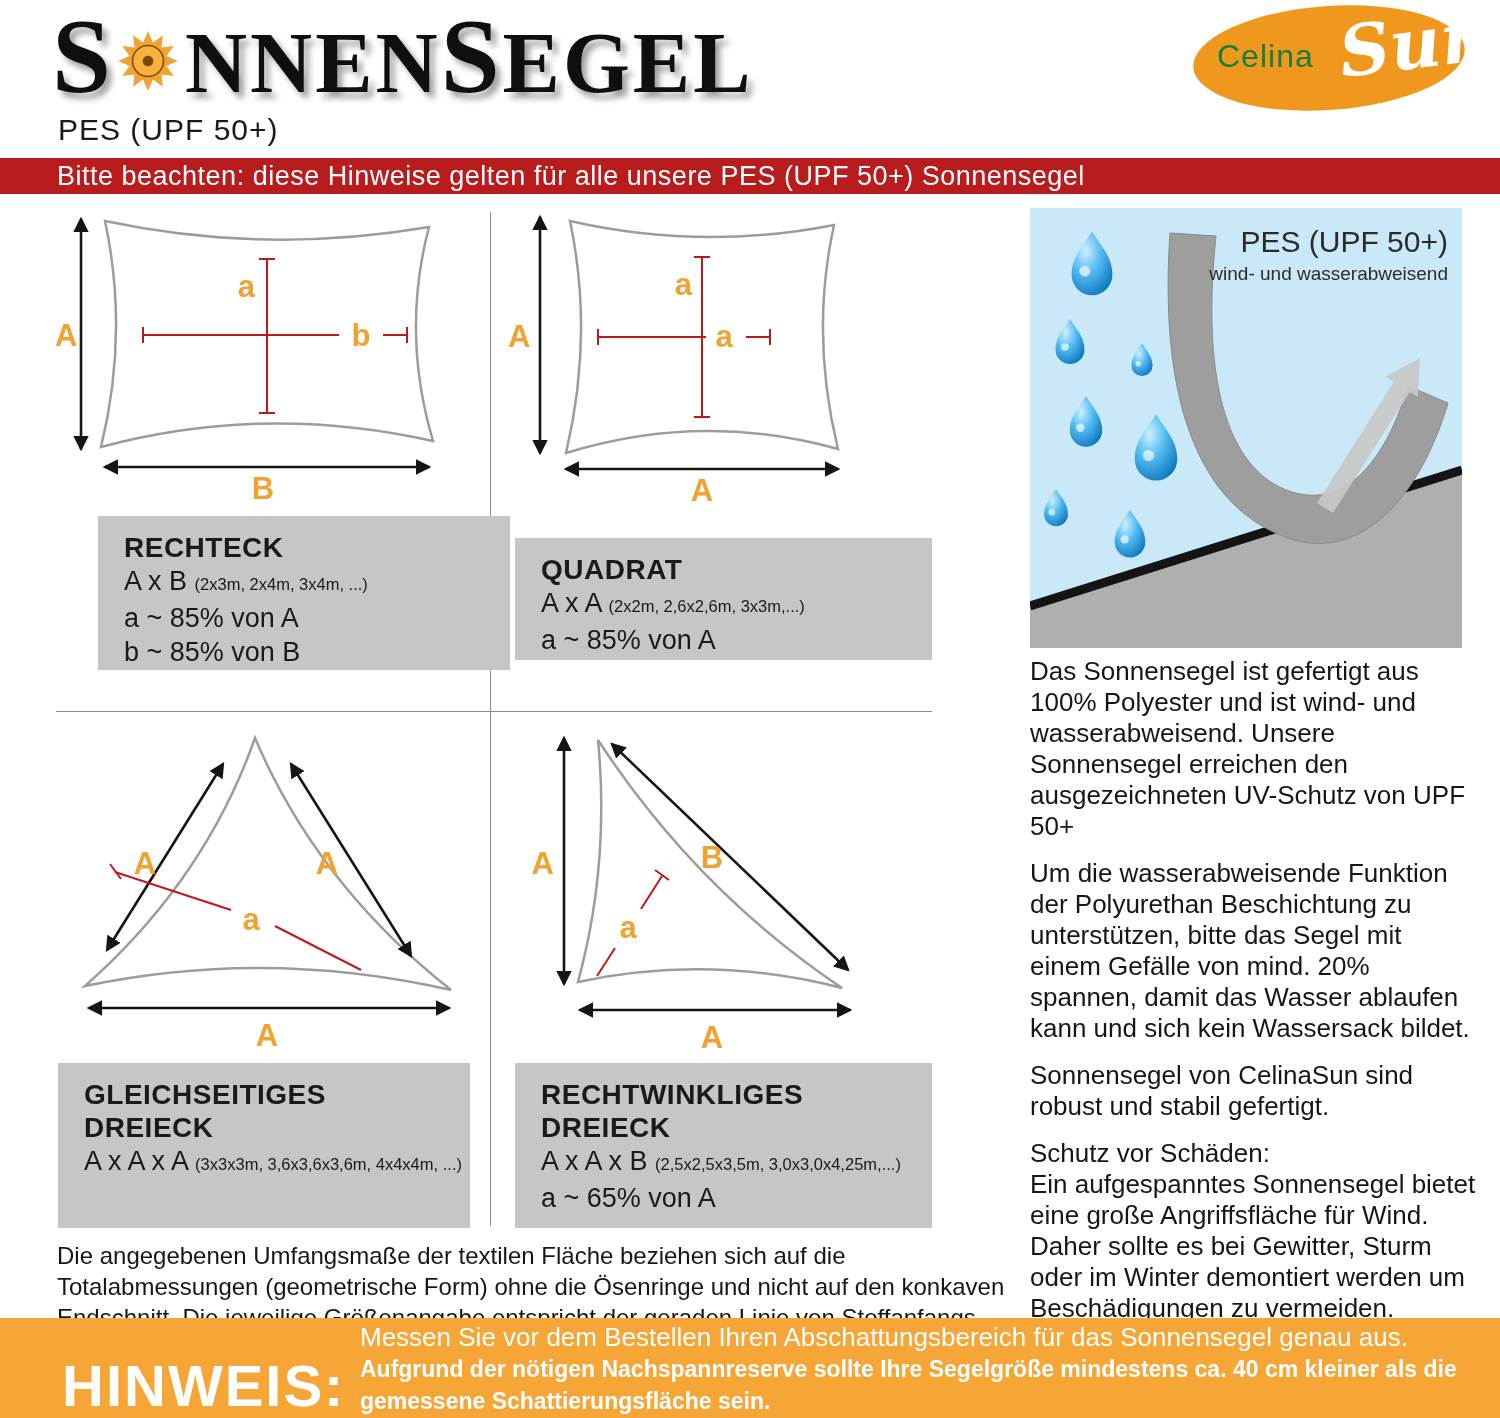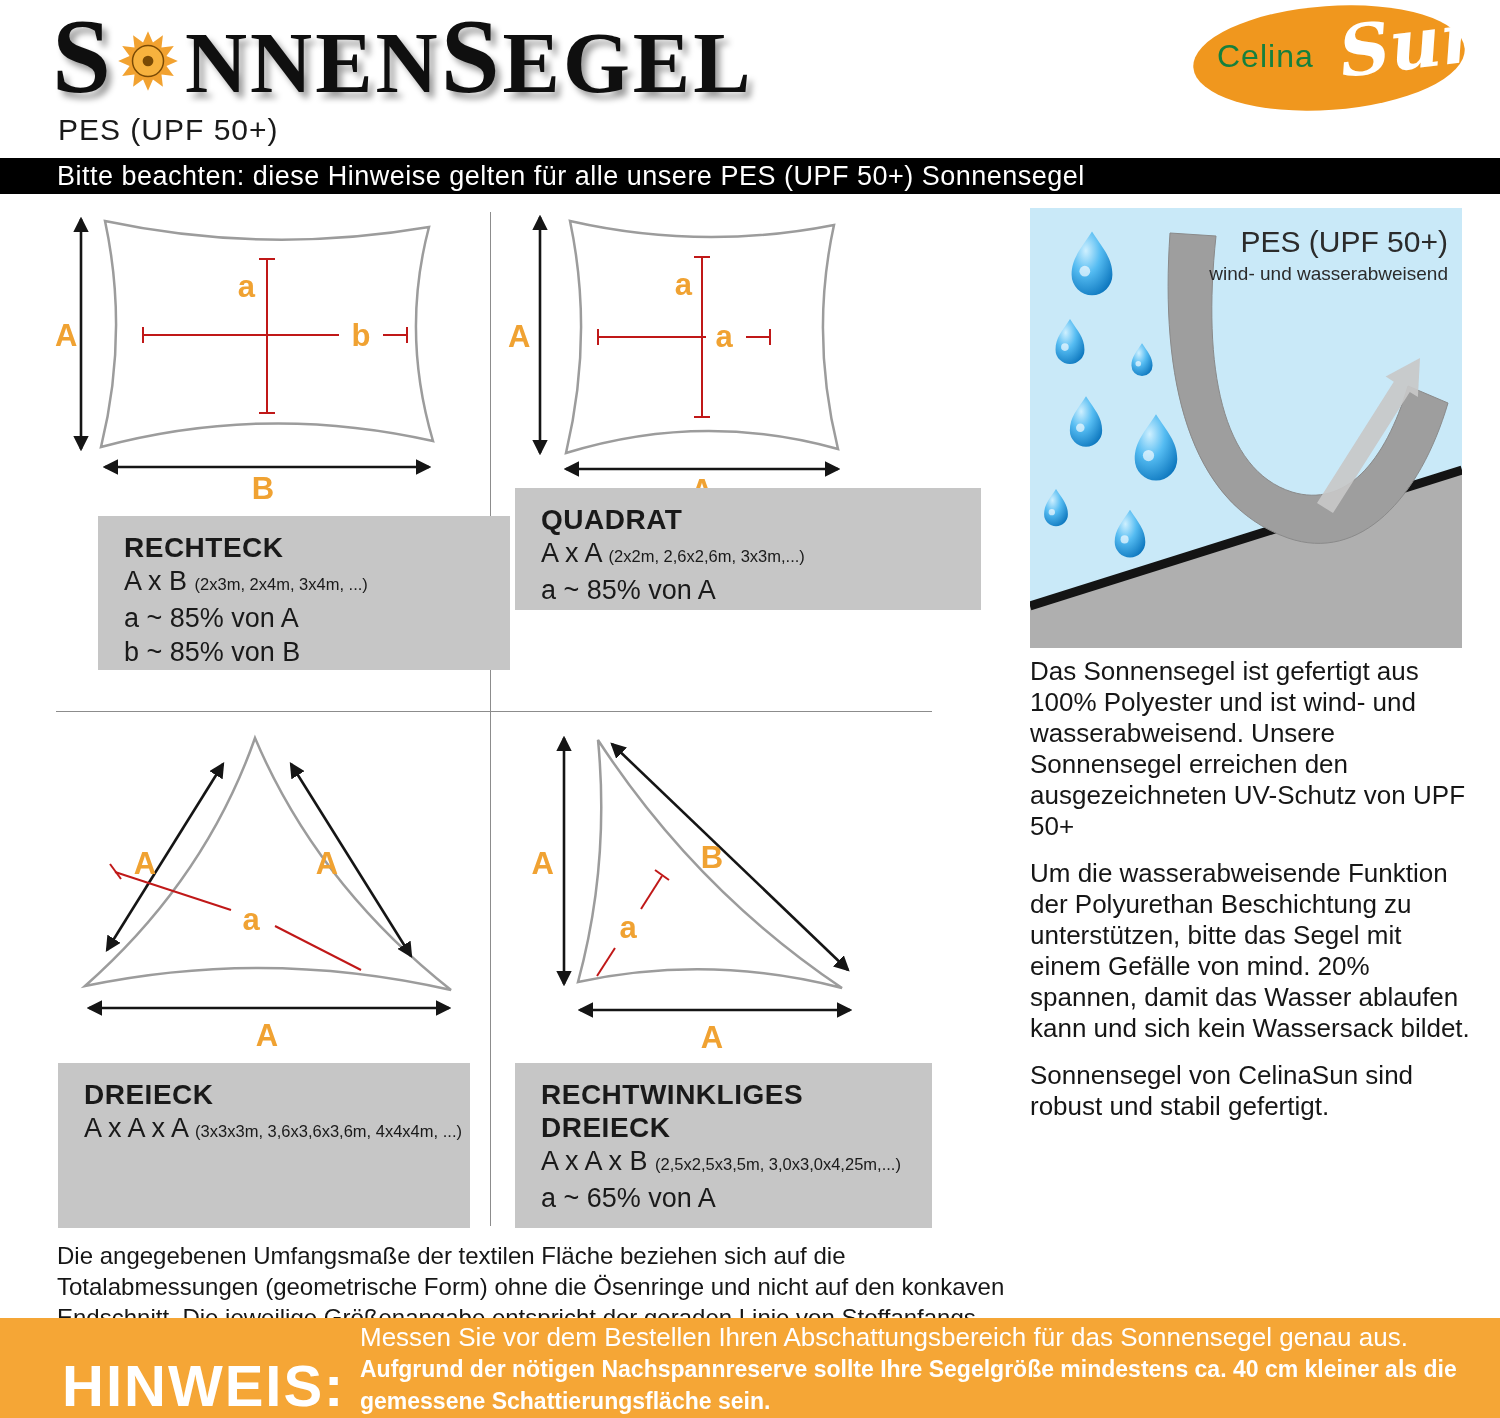--- a/index.html
+++ b/index.html
@@ -17,35 +17,35 @@
   .subtitle{left:58px;top:113px;font-size:30px;letter-spacing:1px;color:#1a1a1a;}
 
   .logo{left:1193px;top:6px;width:272px;height:104px;}
   .logo-ellipse{position:absolute;left:0;top:0;right:0;bottom:0;background:#F0971E;
     border-radius:50%;transform:rotate(-4deg);}
   .logo-celina{position:absolute;left:24px;top:32px;font-size:32px;font-weight:normal;color:#15803d;letter-spacing:1px;}
   .logo-sun{position:absolute;left:146px;top:-4px;font-size:70px;font-weight:bold;font-style:italic;
     font-family:"DejaVu Serif",serif;color:#fff;transform:rotate(-7deg);}
 
   
-  .banner{left:0;top:158px;width:1500px;height:36px;background:#000000;color:#fff;
+  .banner{left:0;top:158px;width:1500px;height:36px;background:#b91c1c;color:#fff;
     font-size:27px;line-height:36px;padding-left:57px;box-sizing:border-box;letter-spacing:.5px;}
 
   .hinweis{left:0;top:1318px;width:1500px;height:100px;background:#F5A636;color:#fff;}
   .hinweis-label{position:absolute;left:62px;top:34px;font-size:58px;font-weight:bold;letter-spacing:2px;}
   .hinweis-text{position:absolute;left:360px;top:4px;width:1118px;font-size:26px;line-height:31px;}
   .hinweis-text .bold{font-weight:bold;font-size:23px;}
 
   
   .spec-box{background:#C6C6C6;box-sizing:border-box;padding:15px 10px 15px 26px;}
   .spec-title{font-size:28px;font-weight:bold;letter-spacing:.5px;line-height:33px;}
   .spec-line{font-size:27px;line-height:34px;white-space:nowrap;}
   .spec-line .ex{font-size:16.5px;}
   #box-rechteck{left:58px;top:516px;width:412px;height:154px;margin-left:40px;}
-  #box-quadrat{left:515px;top:488px;width:466px;height:122px;}
+  #box-quadrat{left:515px;top:538px;width:417px;height:122px;}
   #box-gleich{left:58px;top:1063px;width:412px;height:165px;}
   #box-rechtw{left:515px;top:1063px;width:417px;height:165px;}
 
   
   .vdivider{left:490px;top:212px;width:1px;height:1014px;background:#8c8c8c;}
   .hdivider{left:56px;top:711px;width:876px;height:1px;background:#8c8c8c;}
 
   
   .info-col{left:1030px;top:656px;width:450px;font-size:26px;line-height:31px;color:#161616;}
   .info-col p{margin:0 4px 16px 0;}
@@ -174,20 +174,21 @@
     <div class="spec-line">b ~ 85% von B</div>
   </div>
 
   <div class="abs spec-box" id="box-quadrat">
     <div class="spec-title">QUADRAT</div>
     <div class="spec-line"><span>A x A</span> <span class="ex">(2x2m, 2,6x2,6m, 3x3m,...)</span></div>
     <div class="spec-line">a ~ 85% von A</div>
   </div>
 
   <div class="abs spec-box" id="box-gleich">
+    <div class="spec-title">GLEICHSEITIGES</div>
     <div class="spec-title">DREIECK</div>
     <div class="spec-line"><span>A x A x A</span> <span class="ex">(3x3x3m, 3,6x3,6x3,6m, 4x4x4m, ...)</span></div>
   </div>
 
   <div class="abs spec-box" id="box-rechtw">
     <div class="spec-title">RECHTWINKLIGES</div>
     <div class="spec-title">DREIECK</div>
     <div class="spec-line"><span>A x A x B</span> <span class="ex">(2,5x2,5x3,5m, 3,0x3,0x4,25m,...)</span></div>
     <div class="spec-line">a ~ 65% von A</div>
   </div>
@@ -217,20 +218,21 @@
     <use href="#dropShape" transform="translate(26,300) scale(0.7)"></use>
     <use href="#dropShape" transform="translate(100,326) scale(0.9)"></use>
     <text class="ptitle" x="418" y="44" text-anchor="end">PES (UPF 50+)</text>
     <text class="psub" x="418" y="72" text-anchor="end">wind- und wasserabweisend</text>
   </svg>
 
   <div class="abs info-col">
     <p>Das Sonnensegel ist gefertigt aus 100% Polyester und ist wind- und wasserabweisend. Unsere Sonnensegel erreichen den ausgezeichneten UV-Schutz von UPF 50+</p>
     <p>Um die wasserabweisende Funktion der Polyurethan Beschichtung zu unterstützen, bitte das Segel mit einem Gefälle von mind. 20% spannen, damit das Wasser ablaufen kann und sich kein Wassersack bildet.</p>
     <p>Sonnensegel von CelinaSun sind robust und stabil gefertigt.</p>
+    <p style="margin-bottom:0;"><span>Schutz vor Schäden:</span><br><span>Ein aufgespanntes Sonnensegel bietet eine große Angriffsfläche für Wind. Daher sollte es bei Gewitter, Sturm oder im Winter demontiert werden um Beschädigungen zu vermeiden.</span></p>
   </div>
 
   <div class="abs footnote">Die angegebenen Umfangsmaße der textilen Fläche beziehen sich auf die Totalabmessungen (geometrische Form) ohne die Ösenringe und nicht auf den konkaven Endschnitt. Die jeweilige Größenangabe entspricht der geraden Linie von Stoffanfangs- bis Stoffendpunkt.</div>
 
   <div class="abs hinweis">
     <div class="hinweis-label">HINWEIS:</div>
     <div class="hinweis-text">
       <span>Messen Sie vor dem Bestellen Ihren Abschattungsbereich für das Sonnensegel genau aus.</span><br>
       <span class="bold">Aufgrund der nötigen Nachspannreserve sollte Ihre Segelgröße mindestens ca. 40 cm kleiner als die gemessene Schattierungsfläche sein.</span>
     </div>

